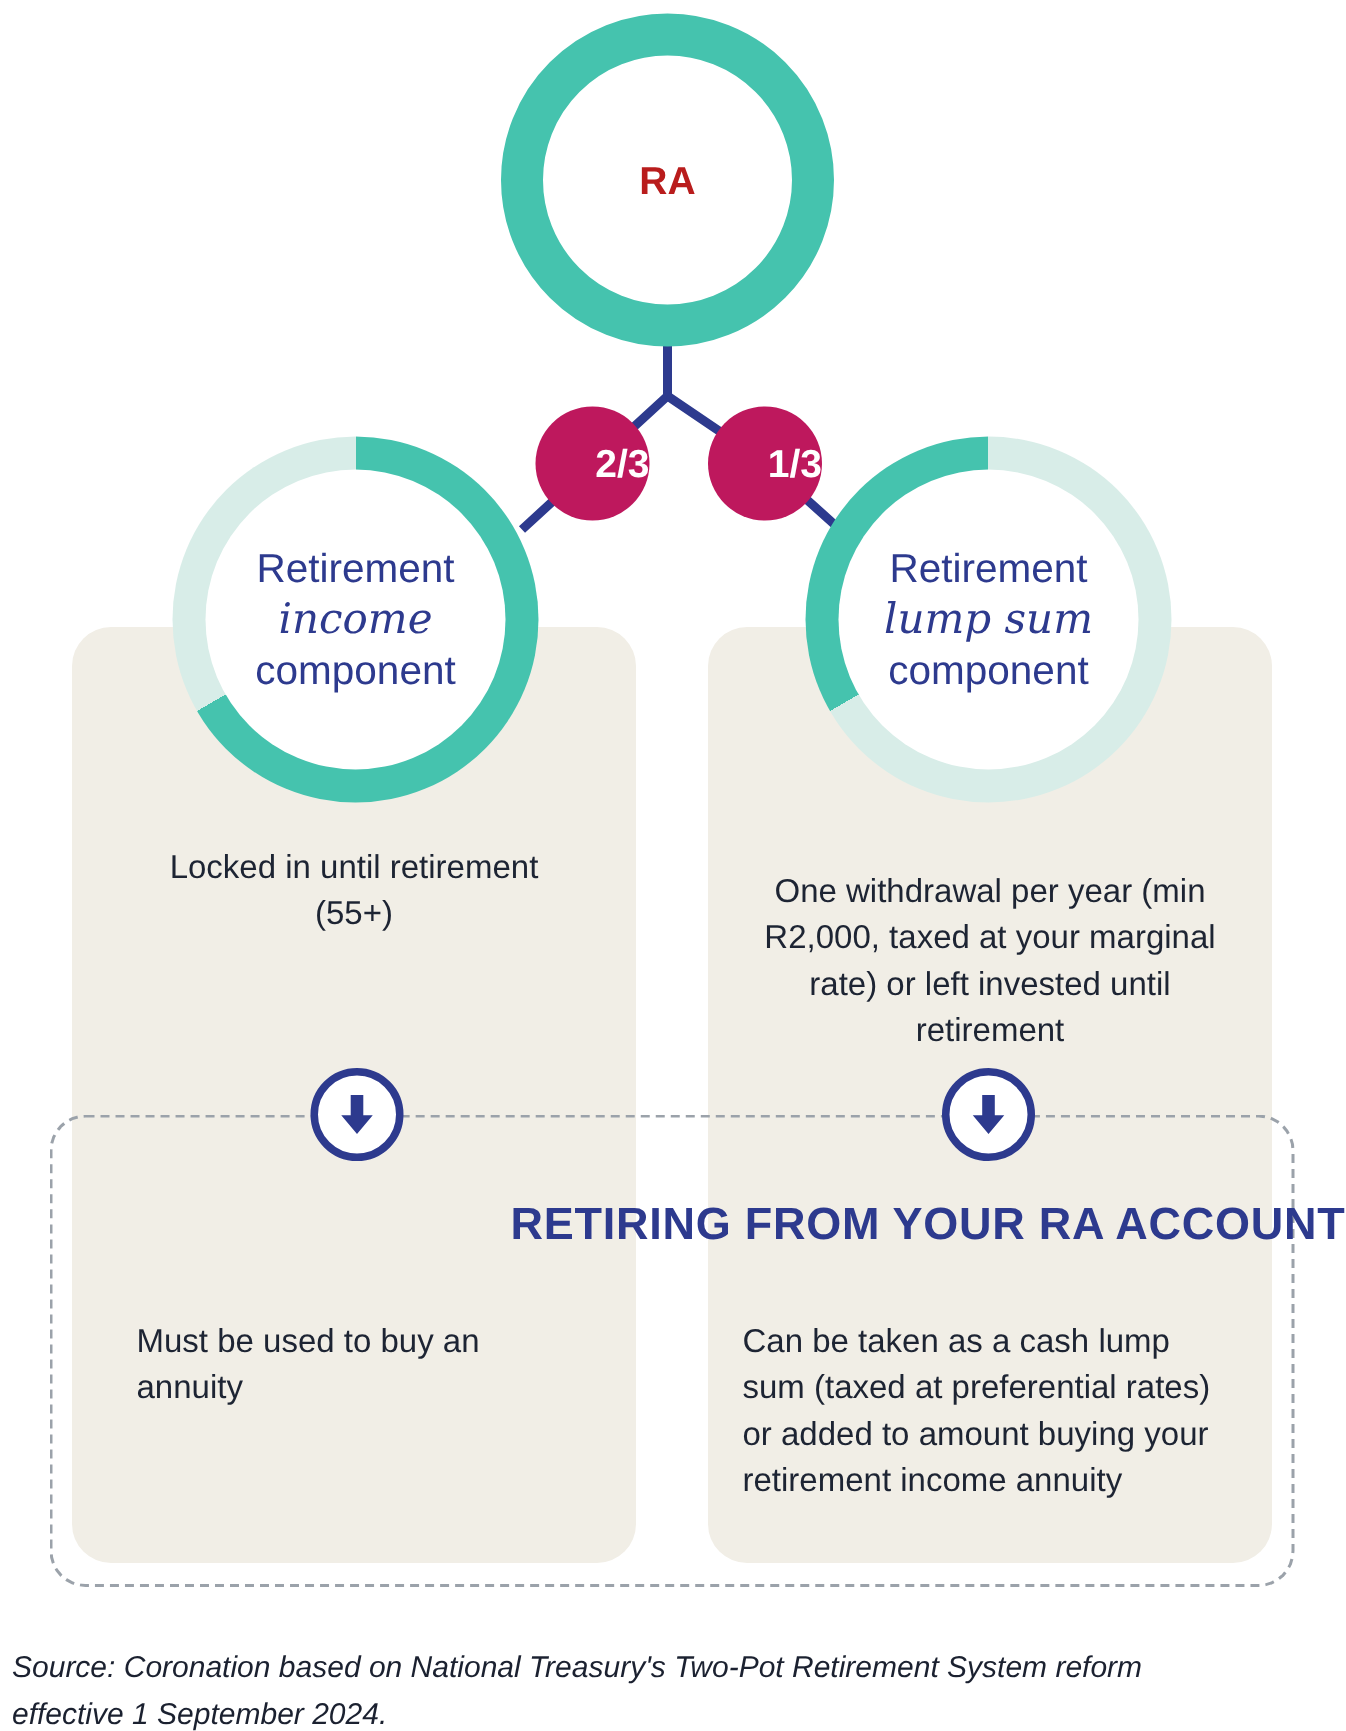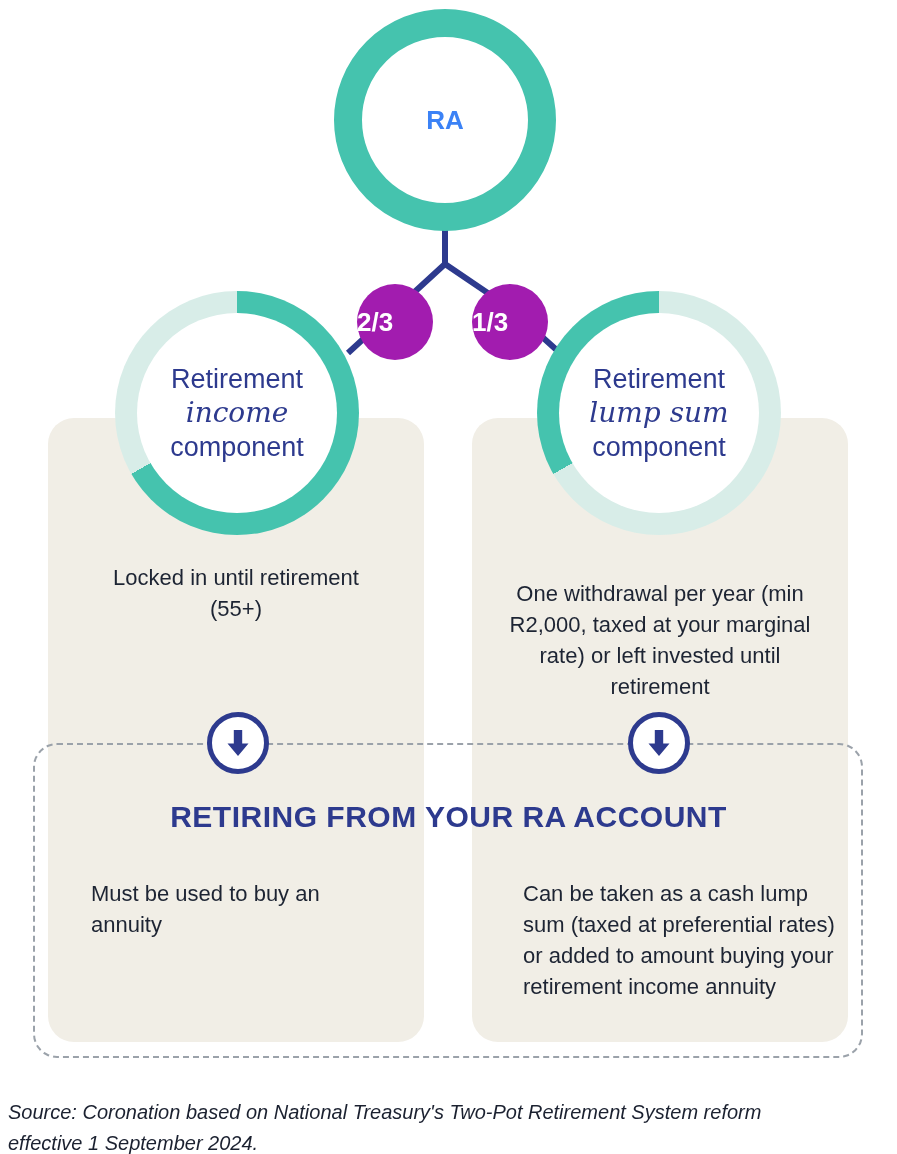--- a/index.html
+++ b/index.html
@@ -25,29 +25,29 @@
   
   svg.connectors{position:absolute;left:0;top:0;z-index:3;pointer-events:none;}
 
   
   .root-circle{
     position:absolute;left:334px;top:9px;width:222px;height:222px;
     box-sizing:border-box;border:28px solid #45C3AE;border-radius:50%;
     display:flex;align-items:center;justify-content:center;z-index:4;background:#fff;
   }
   .root-label{
-    color:#3b82f6;font-weight:bold;font-size:26px;line-height:34px;
+    color:#b91c1c;font-weight:bold;font-size:26px;line-height:34px;
     text-align:center;white-space:nowrap;
   }
 
   
   .badge{
-    position:absolute;top:284px;width:76px;height:76px;border-radius:50%;
-    background:#a21caf;color:#ffffff;font-weight:bold;font-size:26px;
-    display:flex;align-items:center;justify-content:flex-start;z-index:5;
+    position:absolute;top:271px;width:76px;height:76px;border-radius:50%;
+    background:#be185d;color:#ffffff;font-weight:bold;font-size:26px;
+    display:flex;align-items:center;justify-content:flex-end;z-index:5;
   }
   .badge.left{left:357px;}
   .badge.right{left:472px;}
 
   
   .donut{
     position:absolute;top:291px;width:244px;height:244px;border-radius:50%;
     display:flex;align-items:center;justify-content:center;z-index:4;
   }
   .donut.left{left:115px;background:conic-gradient(#45C3AE 0deg 240deg,#D8EDE8 240deg 360deg);}
@@ -77,32 +77,32 @@
   .arrow-circle{
     position:absolute;top:712px;width:62px;height:62px;box-sizing:border-box;
     background:#ffffff;border:5px solid #2D3A8E;border-radius:50%;
     display:flex;align-items:center;justify-content:center;z-index:5;
   }
   .arrow-circle.left{left:207px;}
   .arrow-circle.right{left:628px;}
 
   
   .retiring-heading{
-    position:absolute;left:0;top:800px;width:897px;text-align:center;
+    position:absolute;left:0;top:800px;width:897px;text-align:right;
     color:#2D3A8E;font-weight:bold;font-size:30px;letter-spacing:0.5px;z-index:4;
   }
 
   
   .retire-text{
     position:absolute;top:878px;color:#1D2433;font-size:22px;line-height:31px;
     text-align:left;z-index:4;
   }
   .retire-text.income{left:48px;width:376px;}
   .retire-text.income .inner{max-width:290px;margin:0 auto;}
-  .retire-text.lumpsum{left:472px;width:376px;padding-left:28px;}
+  .retire-text.lumpsum{left:472px;width:376px;}
   .retire-text.lumpsum .inner{max-width:330px;margin:0 auto;}
 
   
   .source-note{
     position:absolute;left:8px;top:1097px;width:820px;
     color:#1B2130;font-size:20px;line-height:31px;font-style:italic;z-index:4;
   }
 </style>
 </head>
 <body>

